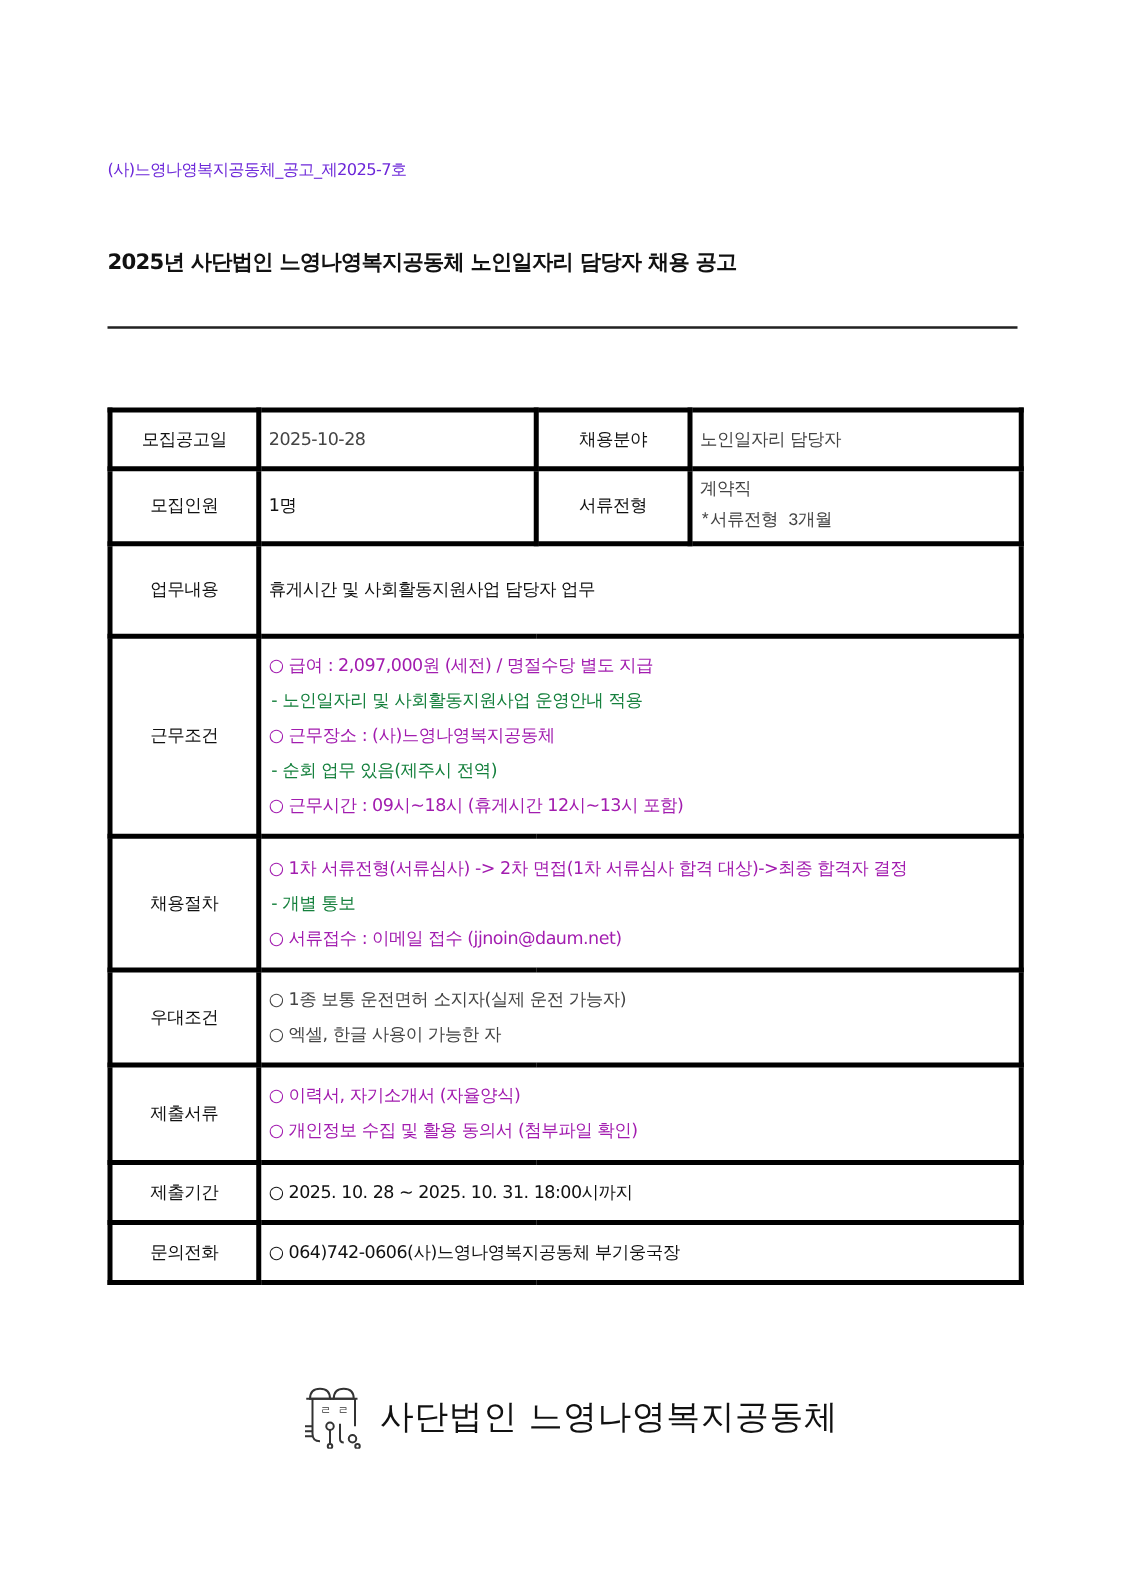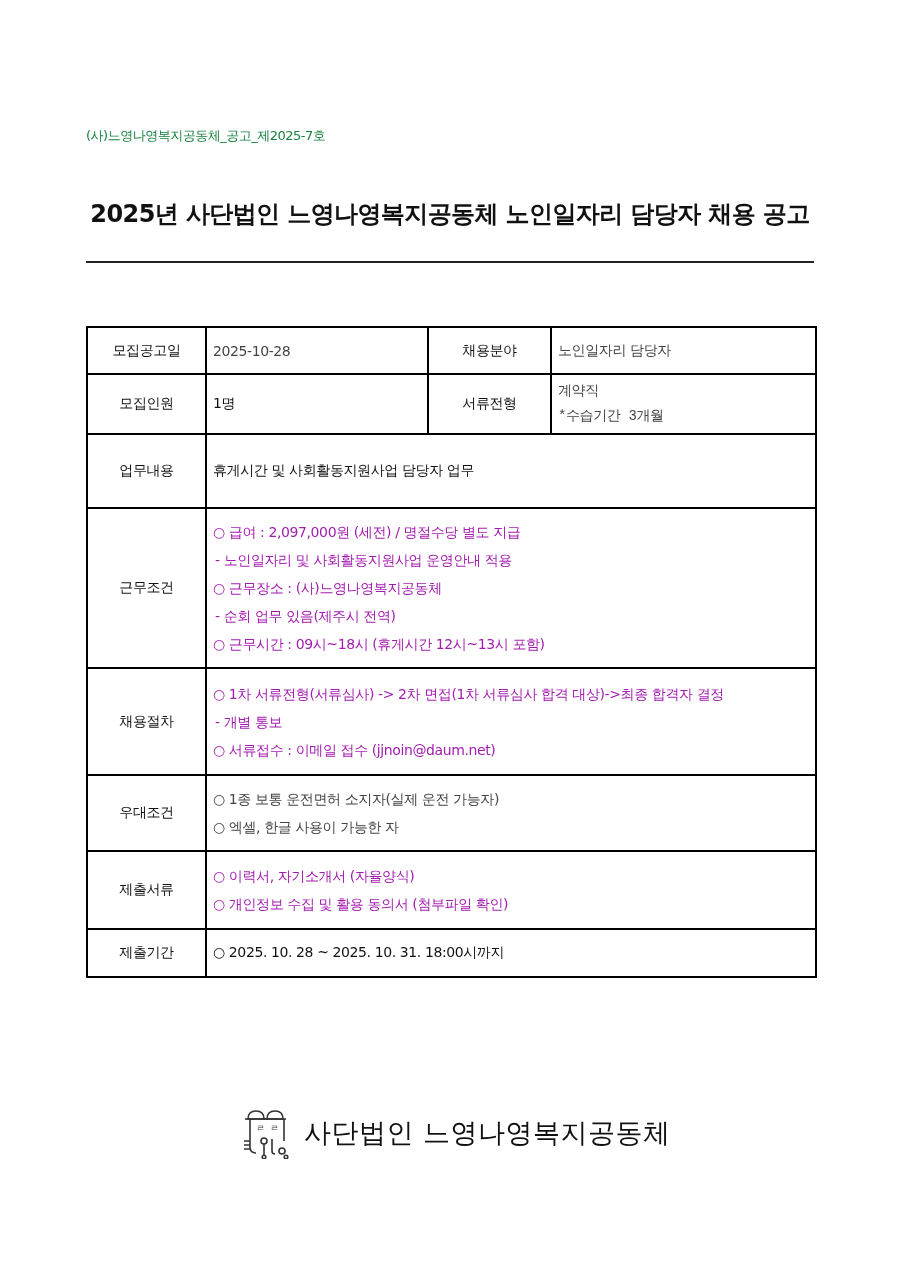--- a/index.html
+++ b/index.html
@@ -1,26 +1,26 @@
 <!DOCTYPE html>
 <html><head>
 <meta charset="utf-8">
 <style>
   html, body { margin: 0; padding: 0; background: #ffffff; }
   body { width: 900px; height: 1273px; position: relative; overflow: hidden; font-family: "DejaVu Sans", "Liberation Sans", sans-serif; color: #111; }
-  .doc-code { position: absolute; left: 86px; top: 127px; font-size: 13px; color: #15803d; letter-spacing: -0.5px; }
-  .doc-title { position: absolute; left: 86px; width: 728px; top: 198px; text-align: center; font-size: 24px; font-weight: bold; color: #111; letter-spacing: -0.6px; }
+  .doc-code { position: absolute; left: 86px; top: 127px; font-size: 13px; color: #6d28d9; letter-spacing: -0.5px; }
+  .doc-title { position: absolute; left: 86px; width: 728px; top: 198px; font-size: 17px; font-weight: bold; color: #111; letter-spacing: -0.6px; }
   .title-rule { position: absolute; left: 86px; width: 728px; top: 261px; height: 2px; background: #222; }
   table.info { position: absolute; left: 86px; top: 326px; width: 729px; border-collapse: collapse; table-layout: fixed; }
-  table.info td { border: 2px solid #000000; padding: 0 6px; font-size: 14px; vertical-align: middle; letter-spacing: -0.4px; }
+  table.info td { border: 4px solid #000000; padding: 0 6px; font-size: 14px; vertical-align: middle; letter-spacing: -0.4px; }
   td.label { text-align: center; color: #111; }
   td.value { color: #111; }
   td.value.light { color: #444; margin-left: 15px; }
   .line { display: block; line-height: 28px; white-space: nowrap; }
-  .line.sub { color: #a21caf; padding-left: 2px; }
+  .line.sub { color: #15803d; padding-left: 2px; }
   .line.dark { color: #a21caf; }
   .line.grey { color: #444; }
   .stack { padding-top: 2px; padding-bottom: 2px; }
   .stack .line { line-height: 25px; font-family: Liberation Mono, monospace; }
   .footer { position: absolute; left: 242px; top: 1105px; height: 56px; display: flex; align-items: center; }
   .footer .logo { width: 50px; height: 52px; margin-right: 12px; }
   .footer .org { font-size: 27px; color: #111; letter-spacing: 0.5px; }
 </style>
 </head>
 <body>
@@ -43,21 +43,21 @@
     <td class="label">채용분야</td>
     <td class="value light">노인일자리 담당자</td>
   </tr>
   <tr style="height:60px">
     <td class="label">모집인원</td>
     <td class="value">1명</td>
     <td class="label">서류전형</td>
     <td class="value light">
       <div class="stack">
         <span class="line grey">계약직</span>
-        <span class="line grey">*수습기간 3개월</span>
+        <span class="line grey">*서류전형 3개월</span>
       </div>
     </td>
   </tr>
   <tr style="height:74px">
     <td class="label">업무내용</td>
     <td class="value" colspan="3">휴게시간 및 사회활동지원사업 담당자 업무</td>
   </tr>
   <tr style="height:160px">
     <td class="label">근무조건</td>
     <td class="value" colspan="3">
@@ -87,20 +87,24 @@
     <td class="label">제출서류</td>
     <td class="value" colspan="3">
       <span class="line dark">○ 이력서, 자기소개서 (자율양식)</span>
       <span class="line dark">○ 개인정보 수집 및 활용 동의서 (첨부파일 확인)</span>
     </td>
   </tr>
   <tr style="height:48px">
     <td class="label">제출기간</td>
     <td class="value" colspan="3">○ 2025. 10. 28 ~ 2025. 10. 31. 18:00시까지</td>
   </tr>
+  <tr style="height:48px">
+    <td class="label">문의전화</td>
+    <td class="value" colspan="3">○ 064)742-0606(사)느영나영복지공동체 부기웅국장</td>
+  </tr>
 </tbody>
   </table>
 
 <div class="footer">
   <svg class="logo" viewBox="0 0 50 52" fill="none" stroke="#333" stroke-width="1.6">
 
     <path d="M6 12 Q6 4 14 4 Q22 4 22 12 Z"></path>
     <line x1="3" y1="12" x2="25" y2="12"></line>
     <path d="M25 12 Q25 4 33 4 Q41 4 41 12 Z"></path>
     <line x1="22" y1="12" x2="44" y2="12"></line>

